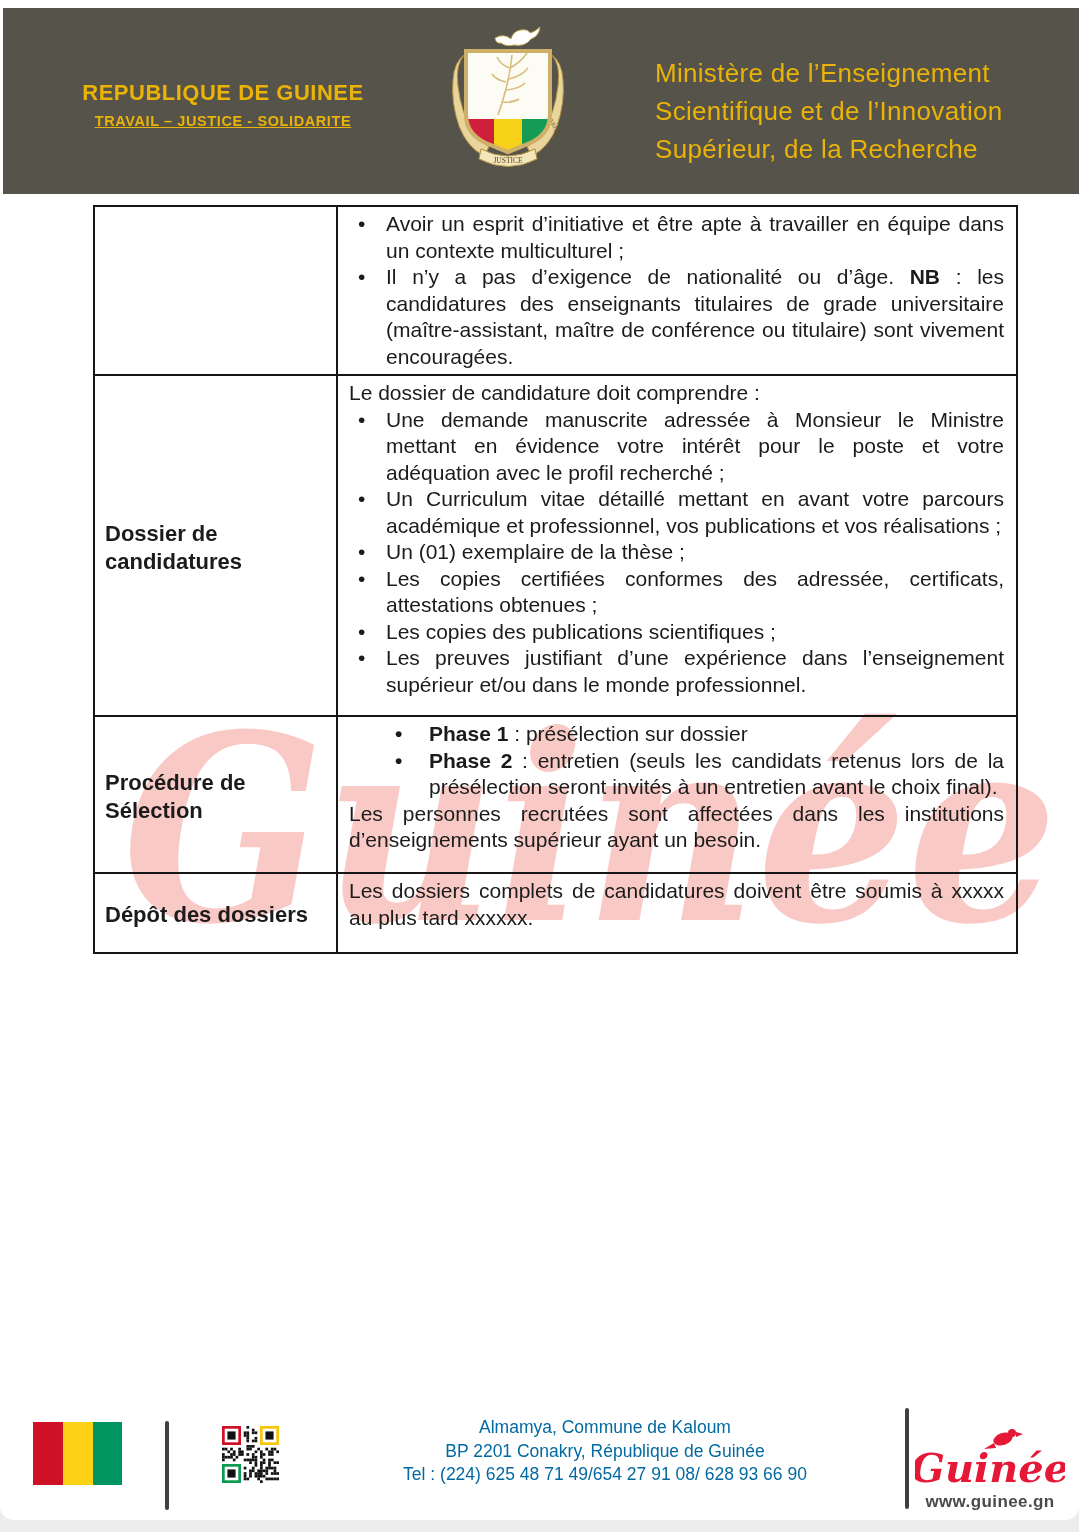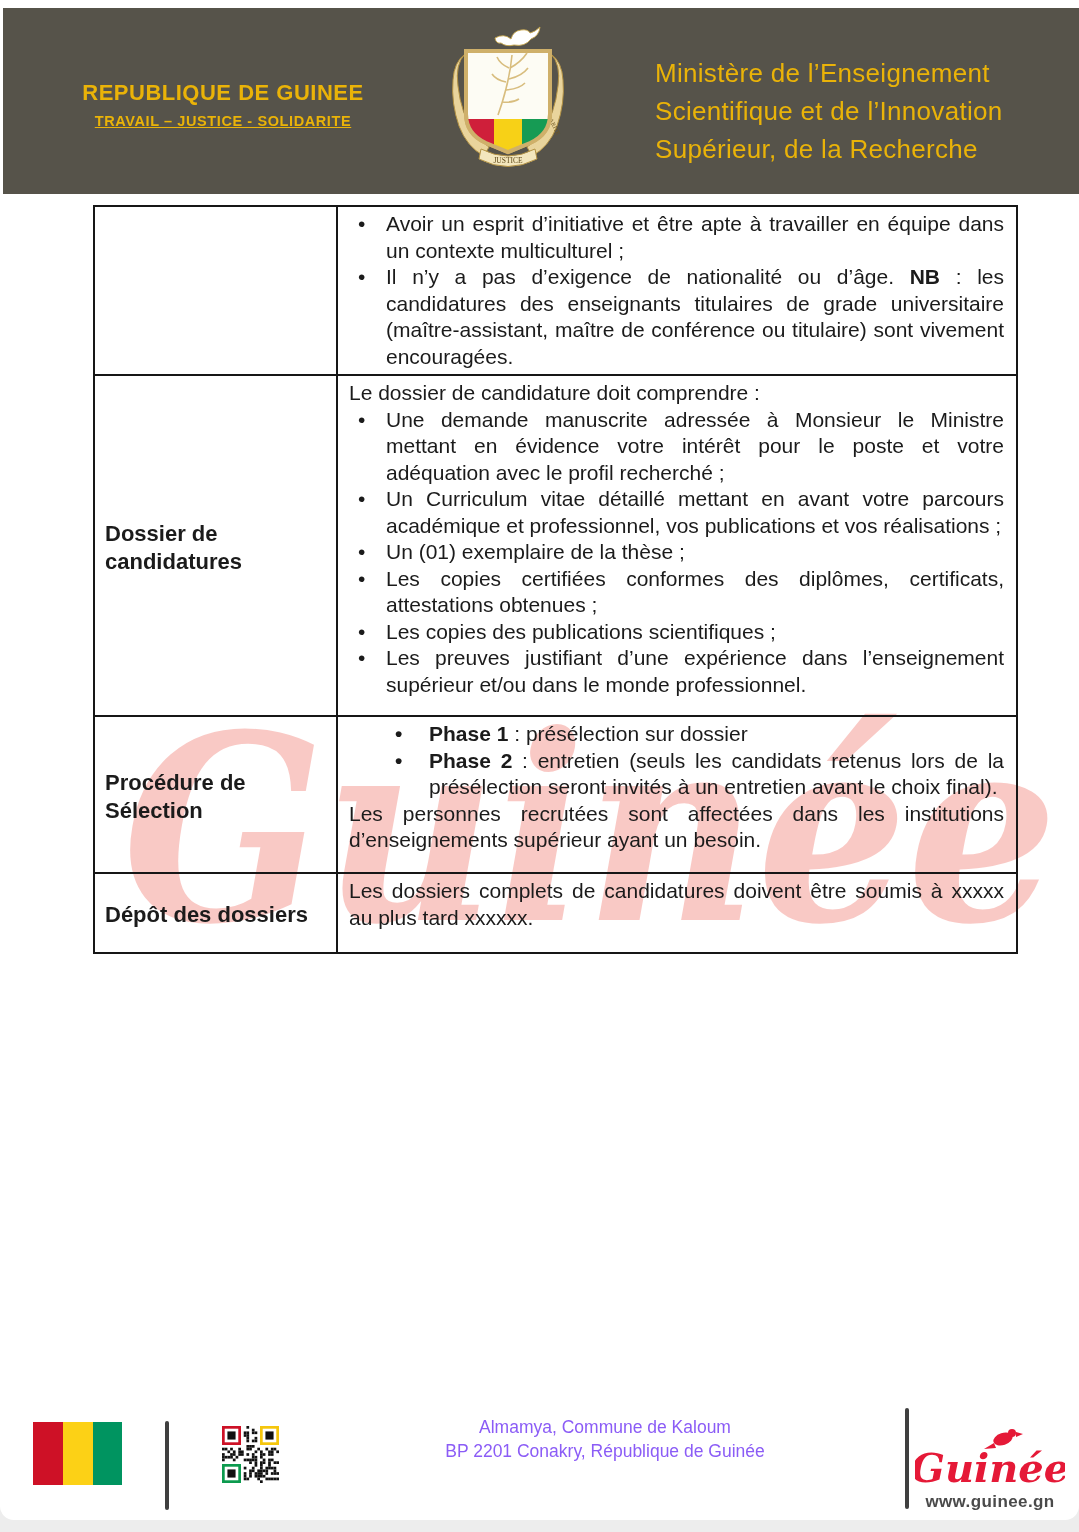--- a/index.html
+++ b/index.html
@@ -30,21 +30,21 @@
   li.phase{position:relative;padding-left:80px;}
   li.phase::before{content:"•";position:absolute;left:46px;top:0;font-weight:bold;}
   p.flush{margin:0;}
 
   
   .flag{position:absolute;left:33px;top:1422px;}
   .v-divider{position:absolute;width:4px;background:#3f3f3f;border-radius:2px;}
   .d1{left:165px;top:1421px;height:89px;}
   .d2{left:905px;top:1408px;height:101px;}
   .qr{position:absolute;left:222px;top:1426px;}
-  .address{position:absolute;left:300px;top:1416px;width:610px;text-align:center;font-size:17.5px;line-height:23.5px;color:#8b5cf6;}
+  .address{position:absolute;left:300px;top:1416px;width:610px;text-align:center;font-size:17.5px;line-height:23.5px;color:#0369a1;}
   .logo-block{position:absolute;left:915px;top:1424px;width:150px;text-align:center;}
   .logo-url{font-size:17px;font-weight:bold;color:#4a4a4a;letter-spacing:0.4px;margin-top:-6px;}
   .page-number{font-size:42px;color:#c6c6c6;line-height:1;margin-top:4px;letter-spacing:2px;}
 </style>
 </head>
 <body>
 
 <div class="page">
 
   <div class="header-band">
@@ -117,21 +117,21 @@
         </td>
       </tr>
       <tr class="r2">
         <td class="label-cell">Dossier de candidatures</td>
         <td class="content-cell">
           <p class="flush">Le dossier de candidature doit comprendre :</p>
           <ul class="blist">
             <li class="bullet">Une demande manuscrite adressée à Monsieur le Ministre mettant en évidence votre intérêt pour le poste et votre adéquation avec le profil recherché ;</li>
             <li class="bullet">Un Curriculum vitae détaillé mettant en avant votre parcours académique et professionnel, vos publications et vos réalisations ;</li>
             <li class="bullet">Un (01) exemplaire de la thèse ;</li>
-            <li class="bullet">Les copies certifiées conformes des diplômes, certificats, attestations obtenues ;</li>
+            <li class="bullet">Les copies certifiées conformes des adressée, certificats, attestations obtenues ;</li>
             <li class="bullet">Les copies des publications scientifiques ;</li>
             <li class="bullet">Les preuves justifiant d’une expérience dans l’enseignement supérieur et/ou dans le monde professionnel.</li>
           </ul>
         </td>
       </tr>
       <tr class="r3">
         <td class="label-cell">Procédure de Sélection</td>
         <td class="content-cell">
           <ul class="plist">
             <li class="phase"><b>Phase 1</b><span> : présélection sur dossier</span></li>
@@ -287,20 +287,21 @@
         <rect x="54" y="57" width="3" height="3"></rect>
         <rect x="57" y="57" width="3" height="3"></rect>
         <rect x="60" y="57" width="3" height="3"></rect>
         <rect x="42" y="60" width="3" height="3"></rect>
       </g>
   </svg>
 
   <div class="address">
     <div>Almamya, Commune de Kaloum</div>
     <div>BP 2201 Conakry, République de Guinée</div>
+    <div>Tel : (224) 625 48 71 49/654 27 91 08/ 628 93 66 90</div>
   </div>
 
   <div class="v-divider d2"></div>
 
   <div class="logo-block">
     <svg width="150" height="70" viewBox="0 0 150 70">
       <g fill="#e51937">
         <ellipse cx="88" cy="15" rx="10" ry="6" transform="rotate(-18 88 15)"></ellipse>
         <circle cx="97" cy="9" r="4"></circle>
         <path d="M101 8 l7 2 -7 3z"></path>

